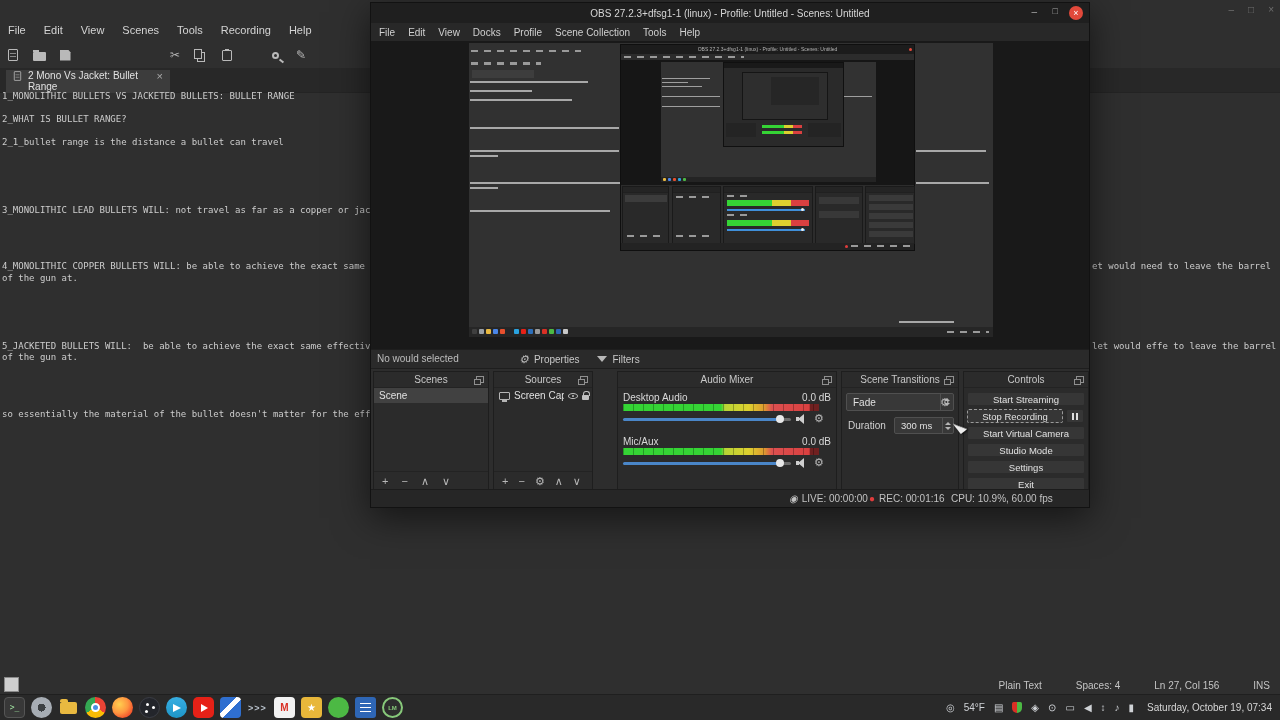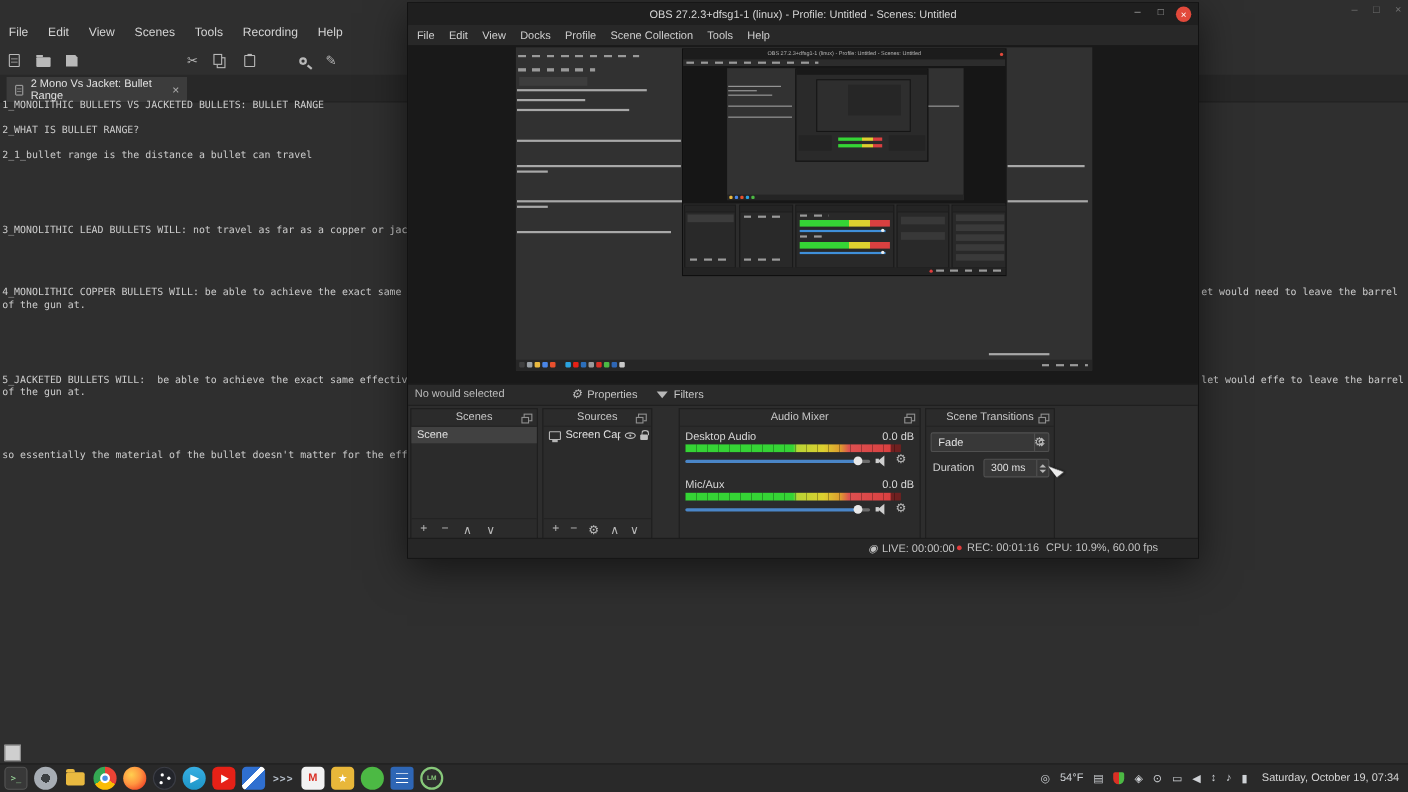--- a/index.html
+++ b/index.html
@@ -20,21 +20,21 @@
   .ic-folder2{width:13px;height:9px;background:#b9b9b9;border-radius:1px;position:relative;margin-top:2px}
   .ic-folder2::before{content:"";position:absolute;top:-2px;left:0;width:6px;height:2px;background:#b9b9b9}
   .ic-save{width:11px;height:11px;background:#b9b9b9;clip-path:polygon(0 0,78% 0,100% 25%,100% 100%,0 100%)}
   .ic-copy{width:8px;height:10px;border:1px solid #b9b9b9;box-shadow:3px 3px 0 -1px #2f2f2f,3px 3px 0 0 #b9b9b9;margin:-3px 3px 0 -3px}
   .ic-paste{width:10px;height:11px;border:1px solid #b9b9b9;border-radius:1px;position:relative}
   .ic-paste::before{content:"";position:absolute;top:-2px;left:2px;width:4px;height:2px;background:#b9b9b9}
   .ic-mag{width:7px;height:7px;border:2px solid #b9b9b9;border-radius:50%;position:relative}
   .ic-mag::after{content:"";position:absolute;left:5px;top:6px;width:5px;height:2px;background:#b9b9b9;transform:rotate(40deg)}
   #ed-tabbar{position:absolute;top:68px;left:0;right:0;height:25px;background:#282828;border-bottom:1px solid #242424}
   #ed-tab{position:absolute;left:6px;top:2px;width:164px;height:23px;background:#3c3c3c;display:flex;
-    align-items:center;gap:6px;padding:0 7px;font-size:10px;color:#e2e2e2}
+    align-items:flex-start;gap:6px;padding:0 7px;font-size:10px;color:#e2e2e2}
   #ed-tab .ic-page{transform:scale(.8)}
   #ed-tab .close{margin-left:auto;color:#aaa;font-size:11px}
   .tl{position:absolute;font-family:"DejaVu Sans Mono",monospace;font-size:9px;line-height:11px;
     color:#cdcdcd;white-space:pre}
   #ed-status{position:absolute;left:0;right:0;bottom:0;height:18px;display:flex;align-items:center;
     justify-content:flex-end;font-size:10px;color:#c4c4c4}
   #ed-status span{margin-right:34px}
   #ed-status .last{margin-right:10px}
   #winlist-mini{position:absolute;left:4px;bottom:2px;width:15px;height:15px;background:#cfcfcf;border:1px solid #8a8a8a}
 
@@ -218,20 +218,26 @@
     <span class="tl" style="left:2px;top:112px">3_MONOLITHIC LEAD BULLETS WILL: not travel as far as a copper or jack</span>
     <span class="tl" style="left:2px;top:168px">4_MONOLITHIC COPPER BULLETS WILL: be able to achieve the exact same e</span>
     <span class="tl" style="left:1092px;top:168px">et would need to leave the barrel</span>
     <span class="tl" style="left:2px;top:180px">of the gun at.</span>
     <span class="tl" style="left:2px;top:248px">5_JACKETED BULLETS WILL:  be able to achieve the exact same effective</span>
     <span class="tl" style="left:1092px;top:248px">let would effe to leave the barrel</span>
     <span class="tl" style="left:2px;top:259px">of the gun at.</span>
     <span class="tl" style="left:2px;top:316px">so essentially the material of the bullet doesn't matter for the effe</span>
   </div>
 
+  <div id="ed-status">
+    <span>Plain Text</span>
+    <span>Spaces: 4</span>
+    <span>Ln 27, Col 156</span>
+    <span class="last">INS</span>
+  </div>
   <div id="winlist-mini"></div>
 </div>
 
 <div id="obs">
   <div id="obs-title">
     <span>OBS 27.2.3+dfsg1-1 (linux) - Profile: Untitled - Scenes: Untitled</span>
   </div>
   <span id="obs-min">–</span>
   <span id="obs-max">□</span>
   <span id="obs-close">×</span>
@@ -459,20 +465,36 @@
     <span style="position:absolute;left:6px;top:48px;font-size:10px;color:#d0d0d0">Duration</span>
     <div class="combo" style="left:52px;top:45px;width:60px;height:17px">
       <span class="val" style="font-size:9.5px">300 ms</span>
       <span class="spinner" style="width:11px">
           <i class="up"></i>
           <i class="dn"></i>
         </span>
     </div>
   </div>
 
+  <div class="dock" style="left:592px;width:126px">
+    <div class="dhead">
+      <span>Controls</span>
+      <i class="pop"></i>
+    </div>
+    <div class="cbtn" style="top:20px">Start Streaming</div>
+    <div class="cbtn dashed" style="top:37px">Stop Recording</div>
+    <div class="pausebtn" style="top:37px">
+        <i></i>
+        <i></i>
+      </div>
+    <div class="cbtn" style="top:54px">Start Virtual Camera</div>
+    <div class="cbtn" style="top:71px">Studio Mode</div>
+    <div class="cbtn" style="top:88px">Settings</div>
+    <div class="cbtn" style="top:105px">Exit</div>
+  </div>
 
   <div id="obs-status">
     <span class="it" style="left:418px">
       <i>◉</i>
       <span>LIVE: 00:00:00</span>
     </span>
     <span class="it" style="left:498px">
       <i class="reddot">●</i>
       <span>REC: 00:01:16</span>
     </span>

